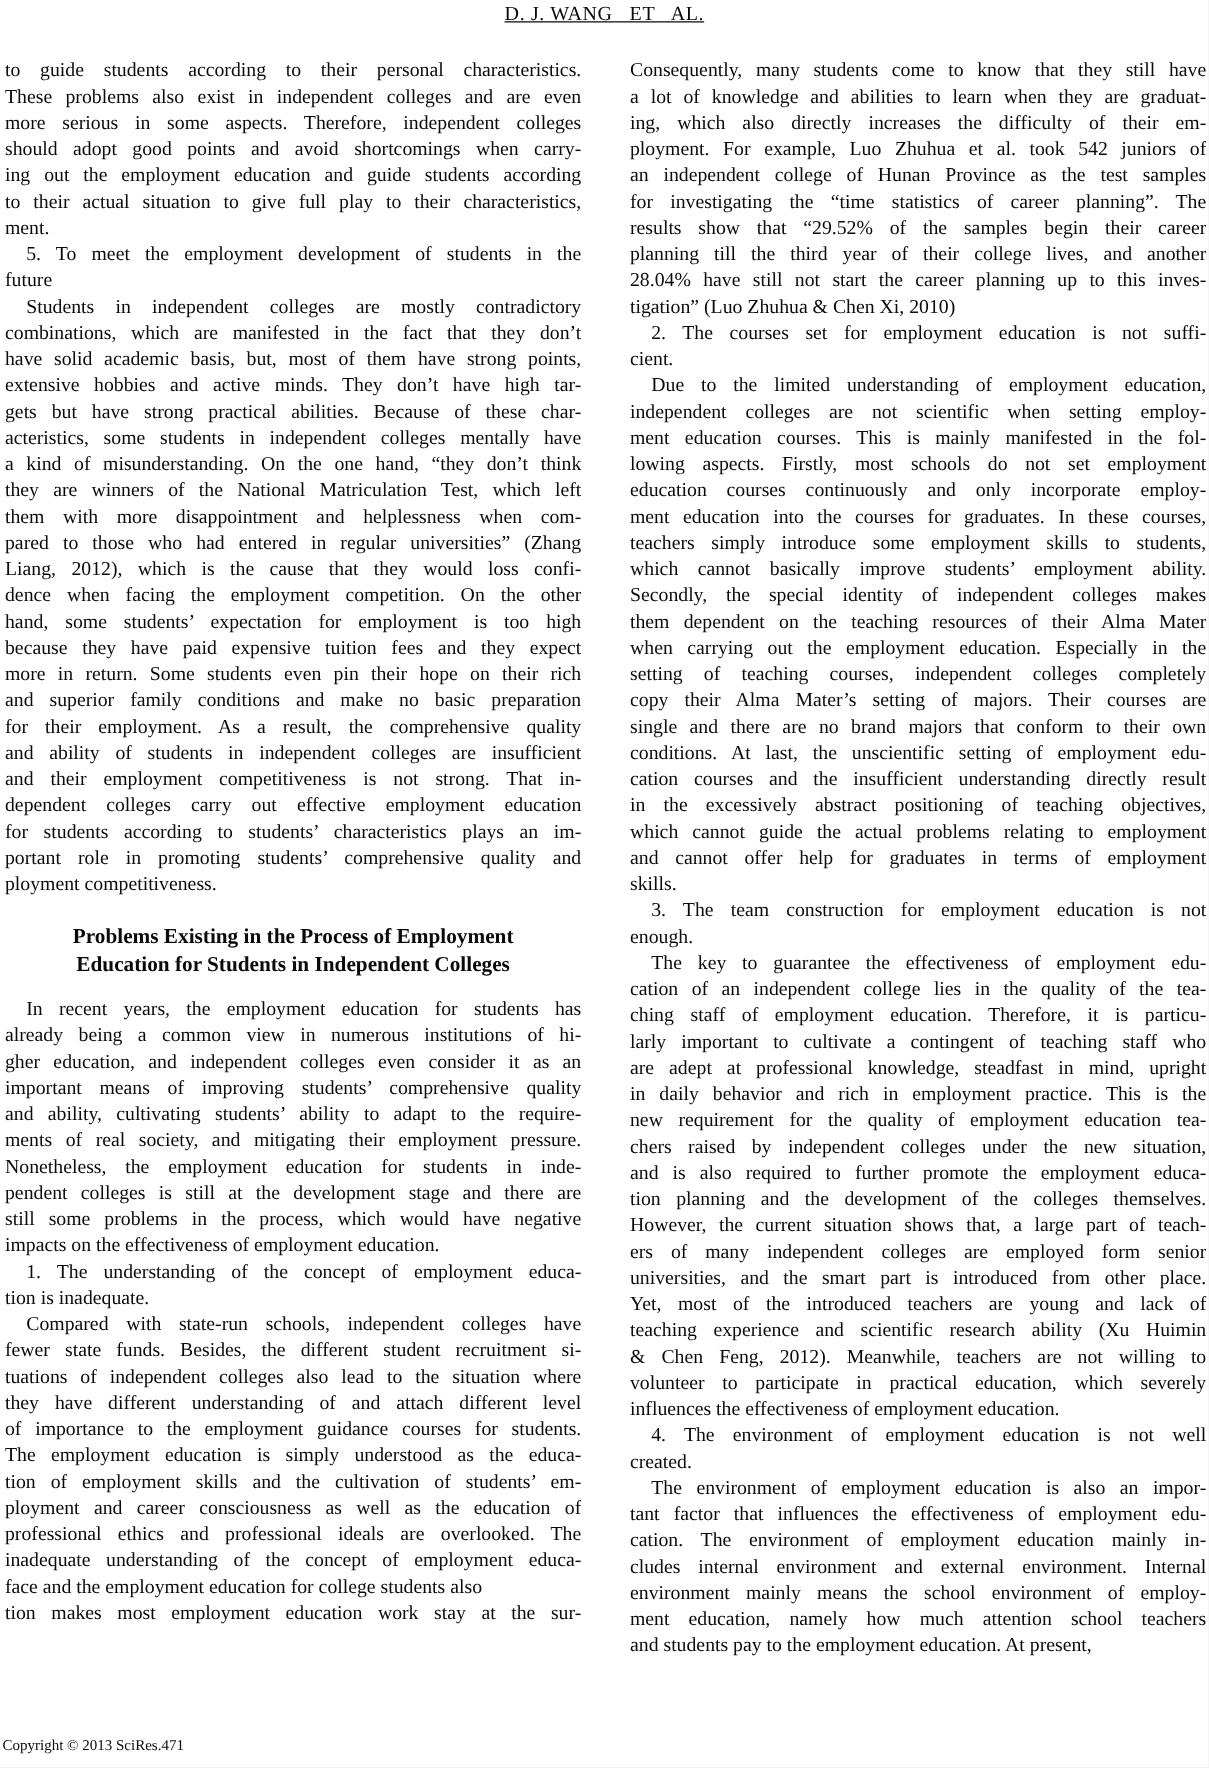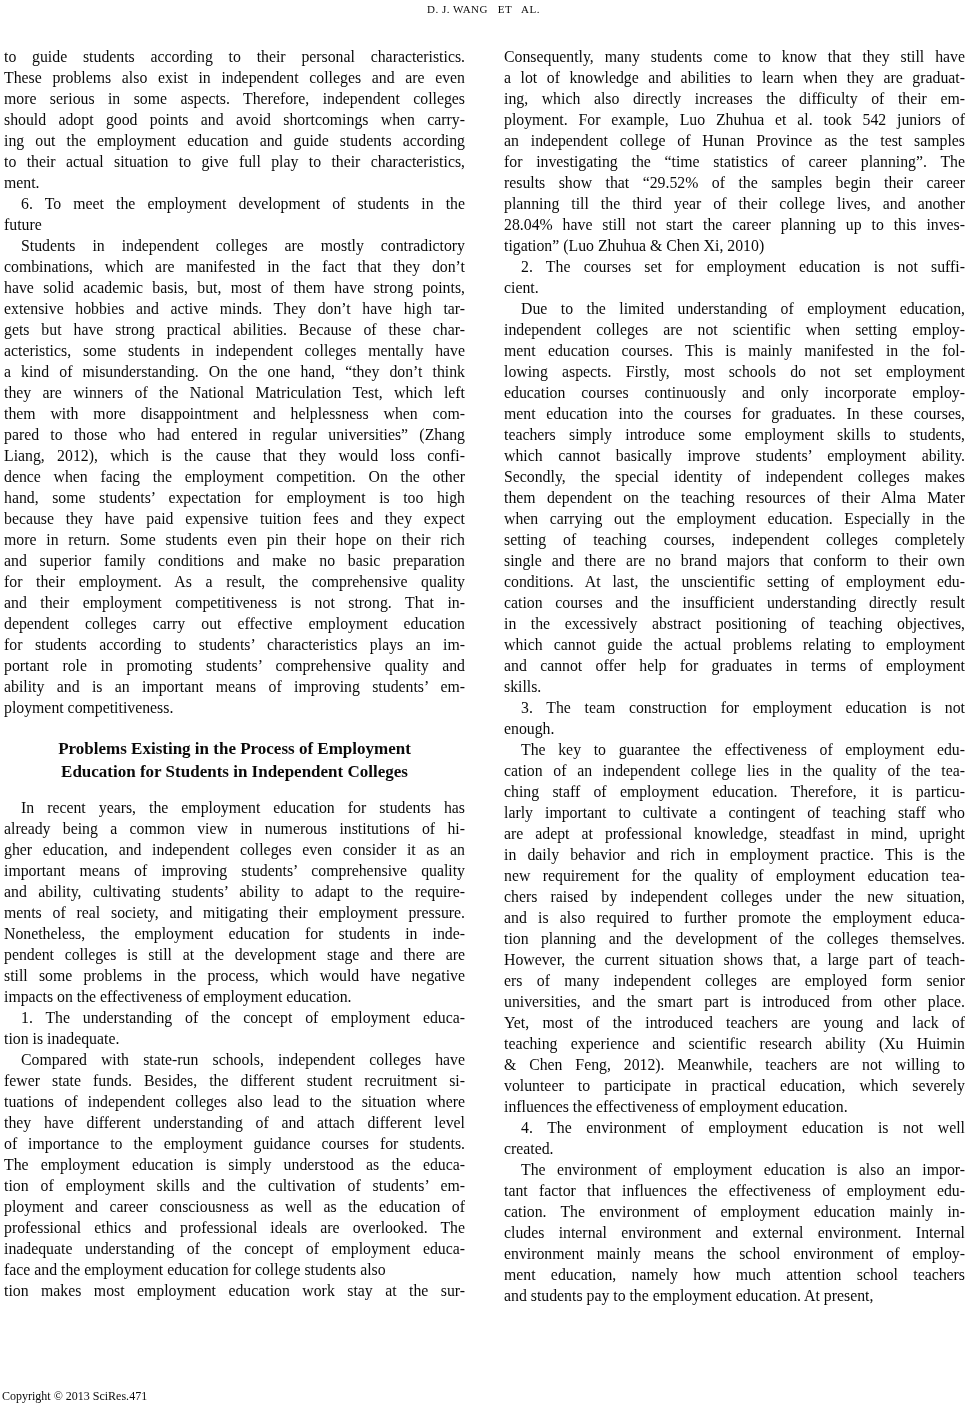--- a/index.html
+++ b/index.html
@@ -12,23 +12,24 @@
     color: #0a0a0a;
     font-family: "Liberation Serif", "DejaVu Serif", serif;
     overflow: hidden;
   }
   .running-head {
     position: absolute;
     top: 3px;
     left: 0;
     width: 100%;
     text-align: center;
-    font-size: 11px;
+    font-size: 16px;
     letter-spacing: 0.5px;
     white-space: pre;
+    text-decoration: underline;
   }
   .content {
     position: absolute;
     top: 46px;
     left: 4px;
     width: 962px;
     display: flex;
     gap: 39px;
   }
   .column {
@@ -81,46 +82,46 @@
         <div class="para">
           <div class="line">to guide students according to their personal characteristics.</div>
           <div class="line">These problems also exist in independent colleges and are even</div>
           <div class="line">more serious in some aspects. Therefore, independent colleges</div>
           <div class="line">should adopt good points and avoid shortcomings when carry-</div>
           <div class="line">ing out the employment education and guide students according</div>
           <div class="line">to their actual situation to give full play to their characteristics,</div>
           <div class="line last">ment.</div>
         </div>
         <div class="para">
-          <div class="line indent">6. To meet the employment development of students in the</div>
+          <div class="line indent">5. To meet the employment development of students in the</div>
           <div class="line last">future</div>
         </div>
         <div class="para">
           <div class="line indent">Students in independent colleges are mostly contradictory</div>
           <div class="line">combinations, which are manifested in the fact that they don’t</div>
           <div class="line">have solid academic basis, but, most of them have strong points,</div>
           <div class="line">extensive hobbies and active minds. They don’t have high tar-</div>
           <div class="line">gets but have strong practical abilities. Because of these char-</div>
           <div class="line">acteristics, some students in independent colleges mentally have</div>
           <div class="line">a kind of misunderstanding. On the one hand, “they don’t think</div>
           <div class="line">they are winners of the National Matriculation Test, which left</div>
           <div class="line">them with more disappointment and helplessness when com-</div>
           <div class="line">pared to those who had entered in regular universities” (Zhang</div>
           <div class="line">Liang, 2012), which is the cause that they would loss confi-</div>
           <div class="line">dence when facing the employment competition. On the other</div>
           <div class="line">hand, some students’ expectation for employment is too high</div>
           <div class="line">because they have paid expensive tuition fees and they expect</div>
           <div class="line">more in return. Some students even pin their hope on their rich</div>
           <div class="line">and superior family conditions and make no basic preparation</div>
           <div class="line">for their employment. As a result, the comprehensive quality</div>
+          <div class="line">and ability of students in independent colleges are insufficient</div>
           <div class="line">and their employment competitiveness is not strong. That in-</div>
           <div class="line">dependent colleges carry out effective employment education</div>
           <div class="line">for students according to students’ characteristics plays an im-</div>
           <div class="line">portant role in promoting students’ comprehensive quality and</div>
-          <div class="line">ability and is an important means of improving students’ em-</div>
           <div class="line last">ployment competitiveness.</div>
         </div>
         <div class="heading">
           <div class="line">Problems Existing in the Process of Employment</div>
           <div class="line last">Education for Students in Independent Colleges</div>
         </div>
         <div class="para">
           <div class="line indent">In recent years, the employment education for students has</div>
           <div class="line">already being a common view in numerous institutions of hi-</div>
           <div class="line">gher education, and independent colleges even consider it as an</div>
@@ -174,20 +175,21 @@
           <div class="line">ment education courses. This is mainly manifested in the fol-</div>
           <div class="line">lowing aspects. Firstly, most schools do not set employment</div>
           <div class="line">education courses continuously and only incorporate employ-</div>
           <div class="line">ment education into the courses for graduates. In these courses,</div>
           <div class="line">teachers simply introduce some employment skills to students,</div>
           <div class="line">which cannot basically improve students’ employment ability.</div>
           <div class="line">Secondly, the special identity of independent colleges makes</div>
           <div class="line">them dependent on the teaching resources of their Alma Mater</div>
           <div class="line">when carrying out the employment education. Especially in the</div>
           <div class="line">setting of teaching courses, independent colleges completely</div>
+          <div class="line">copy their Alma Mater’s setting of majors. Their courses are</div>
           <div class="line">single and there are no brand majors that conform to their own</div>
           <div class="line">conditions. At last, the unscientific setting of employment edu-</div>
           <div class="line">cation courses and the insufficient understanding directly result</div>
           <div class="line">in the excessively abstract positioning of teaching objectives,</div>
           <div class="line">which cannot guide the actual problems relating to employment</div>
           <div class="line">and cannot offer help for graduates in terms of employment</div>
           <div class="line last">skills.</div>
         </div>
         <div class="para">
           <div class="line indent">3. The team construction for employment education is not</div>

